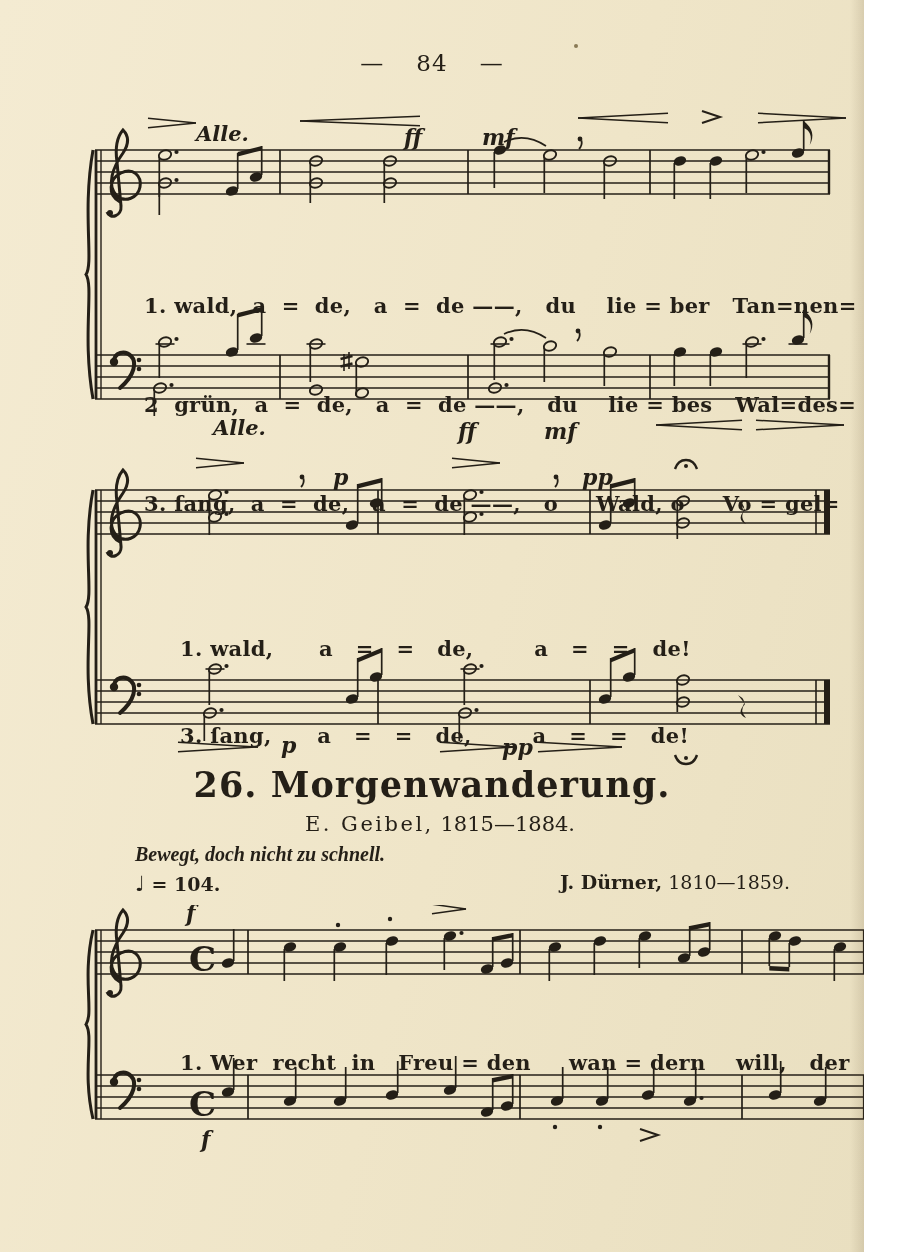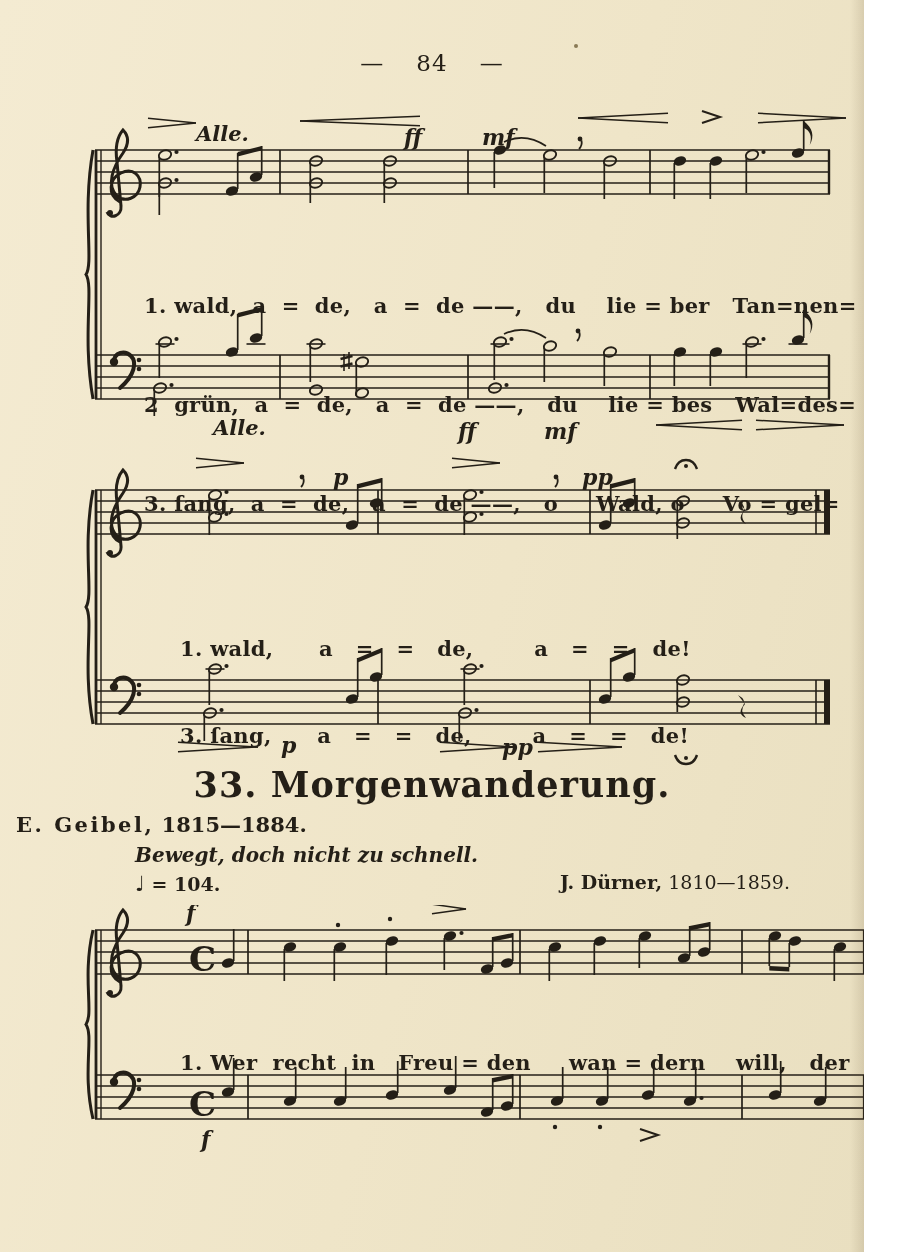--- a/index.html
+++ b/index.html
@@ -12,24 +12,24 @@
         font-size:23px;letter-spacing:1px;}
   .header span{margin:0 16px;}
   .system{position:absolute;left:0;width:900px;}
   .system svg{position:absolute;left:0;top:0;}
   .lyr{position:absolute;font-weight:700;white-space:pre;letter-spacing:.3px;margin-left:32px;}
   .lyr1{left:112px;top:118px;font-size:21px;line-height:33px;}
   .lyr2{left:148px;top:121px;font-size:21px;line-height:29px;}
   .lyr3{left:148px;top:98px;font-size:21px;line-height:24px;}
   .title{position:absolute;top:764px;left:0;width:100%;text-align:center;
         font-size:35px;font-weight:700;letter-spacing:1px;}
-  .poet{position:absolute;top:812px;left:16px;width:100%;
-        font-size:21px;font-weight:700;}
+  .poet{position:absolute;top:812px;left:8px;width:100%;text-align:center;
+        font-size:21px;font-weight:400;}
   .poet .name{letter-spacing:2.5px;}
-  .tempo{position:absolute;left:135px;top:843px;font-size:20px;font-style:italic;font-weight:700;}
+  .tempo{position:absolute;left:135px;top:843px;font-size:20px;font-style:italic;font-weight:700;font-family:Liberation Serif, serif;}
   .metro{position:absolute;left:135px;top:872px;font-size:19px;font-weight:700;}
   .metro .glyph{font-family:"DejaVu Sans",sans-serif;font-size:21px;}
   .composer{position:absolute;left:560px;top:871px;font-size:19px;}
   .composer .name{font-weight:700;}
   .speck{position:absolute;border-radius:50%;}
   .speck1{left:884px;top:34px;width:9px;height:11px;background:#6d4b24;transform:rotate(30deg);}
   .speck2{left:574px;top:44px;width:4px;height:4px;background:#8a7a55;}
   text.dyn{font-family:"DejaVu Serif",serif;font-style:italic;font-weight:700;font-size:21px;fill:#241f17;}
   text.dynf{font-family:"DejaVu Serif",serif;font-style:italic;font-weight:700;font-size:22px;fill:#241f17;}
   text.tsig{font-family:"DejaVu Serif",serif;font-weight:700;font-size:34px;fill:#241f17;}
@@ -291,21 +291,21 @@
       <text class="dynf" x="582" y="30">pp</text>
       <text class="dynf" x="281" y="298">p</text>
       <text class="dynf" x="502" y="300">pp</text>
     </svg>
     <div class="lyr lyr2">
       <div>1. wald,      a   =   =   de,        a   =   =   de!</div>
       <div>3. ſang,      a   =   =   de,        a   =   =   de!</div>
     </div>
   </div>
 
-  <div class="title">33. Morgenwanderung.</div>
+  <div class="title">26. Morgenwanderung.</div>
   <div class="poet"><span class="name">E. Geibel,</span><span> 1815—1884.</span></div>
   <div class="tempo">Bewegt, doch nicht zu schnell.</div>
   <div class="metro"><span class="glyph">♩</span><span> = 104.</span></div>
   <div class="composer"><span class="name">J. Dürner,</span><span> 1810—1859.</span></div>
 
   <div class="system" style="top:905px;height:270px;">
     <svg width="900" height="270">
       <g id="g3">
           <path d="M93,25 C82,72.25 94,107.5 86,119.5 C94,131.5 82,166.75 93,214" fill="none" stroke="#241f17" stroke-width="3"></path>
           <line x1="96" y1="25" x2="96" y2="214" stroke="#241f17" stroke-width="2.8"></line>

